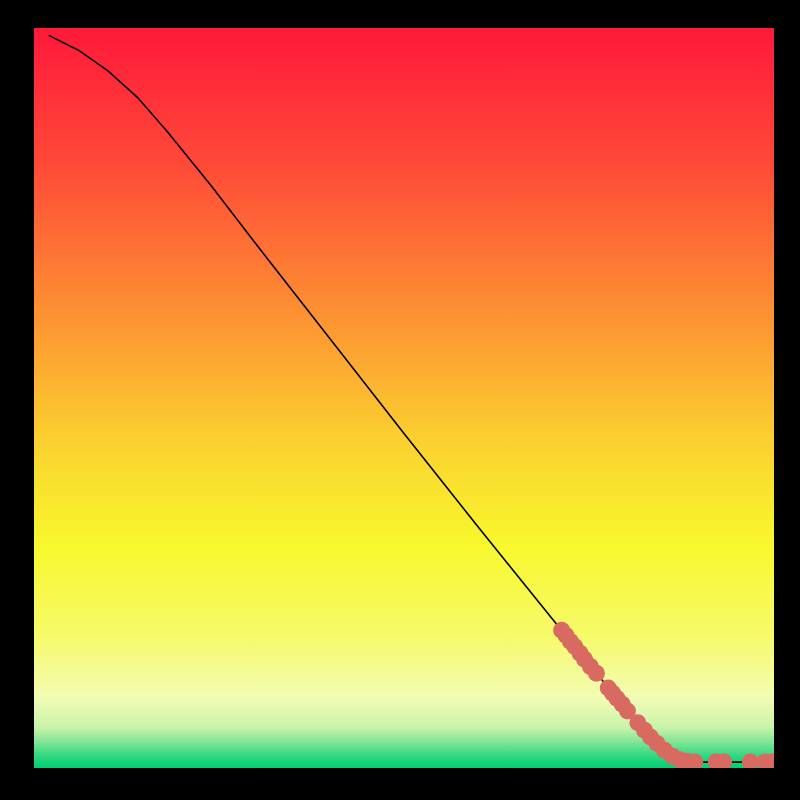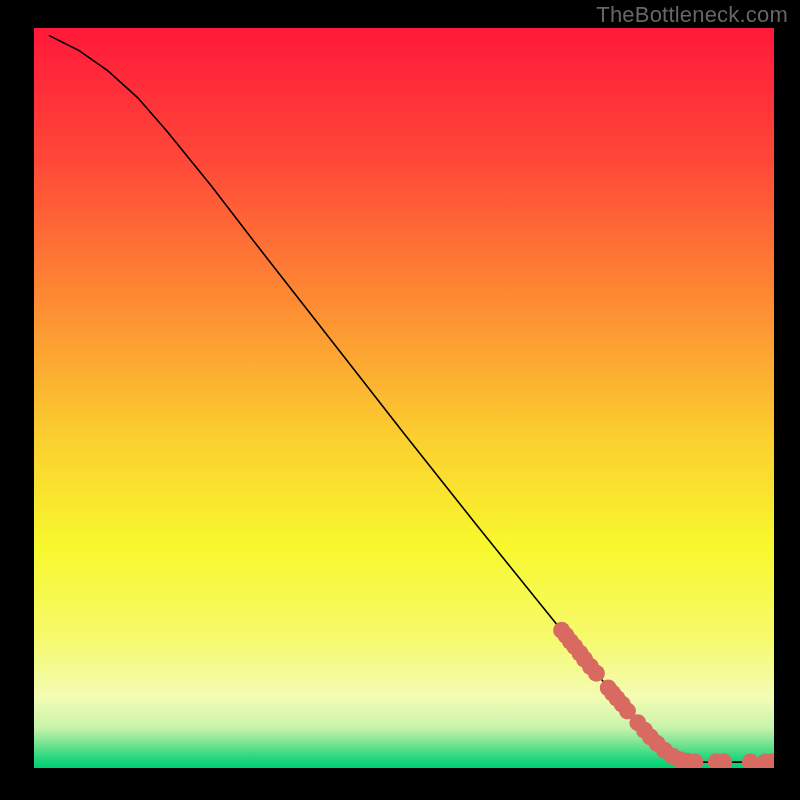--- a/index.html
+++ b/index.html
@@ -38,21 +38,20 @@
   .plot svg {
     display: block;
     width: 740px;
     height: 740px;
   }
 </style>
 </head>
 <body>
 
 <div class="frame">
-  <div class="watermark">TheBottleneck.com</div>
 
   <div class="plot">
     <svg id="plot-svg" viewBox="0 0 740 740" preserveAspectRatio="none">
       <defs>
         <linearGradient id="bg-grad" x1="0" y1="0" x2="0" y2="1">
             <stop offset="0.00%" stop-color="#ff193a"></stop>
             <stop offset="18.00%" stop-color="#ff4838"></stop>
             <stop offset="38.00%" stop-color="#fd8f33"></stop>
             <stop offset="55.00%" stop-color="#fbce2f"></stop>
             <stop offset="70.00%" stop-color="#f8f82d"></stop>

